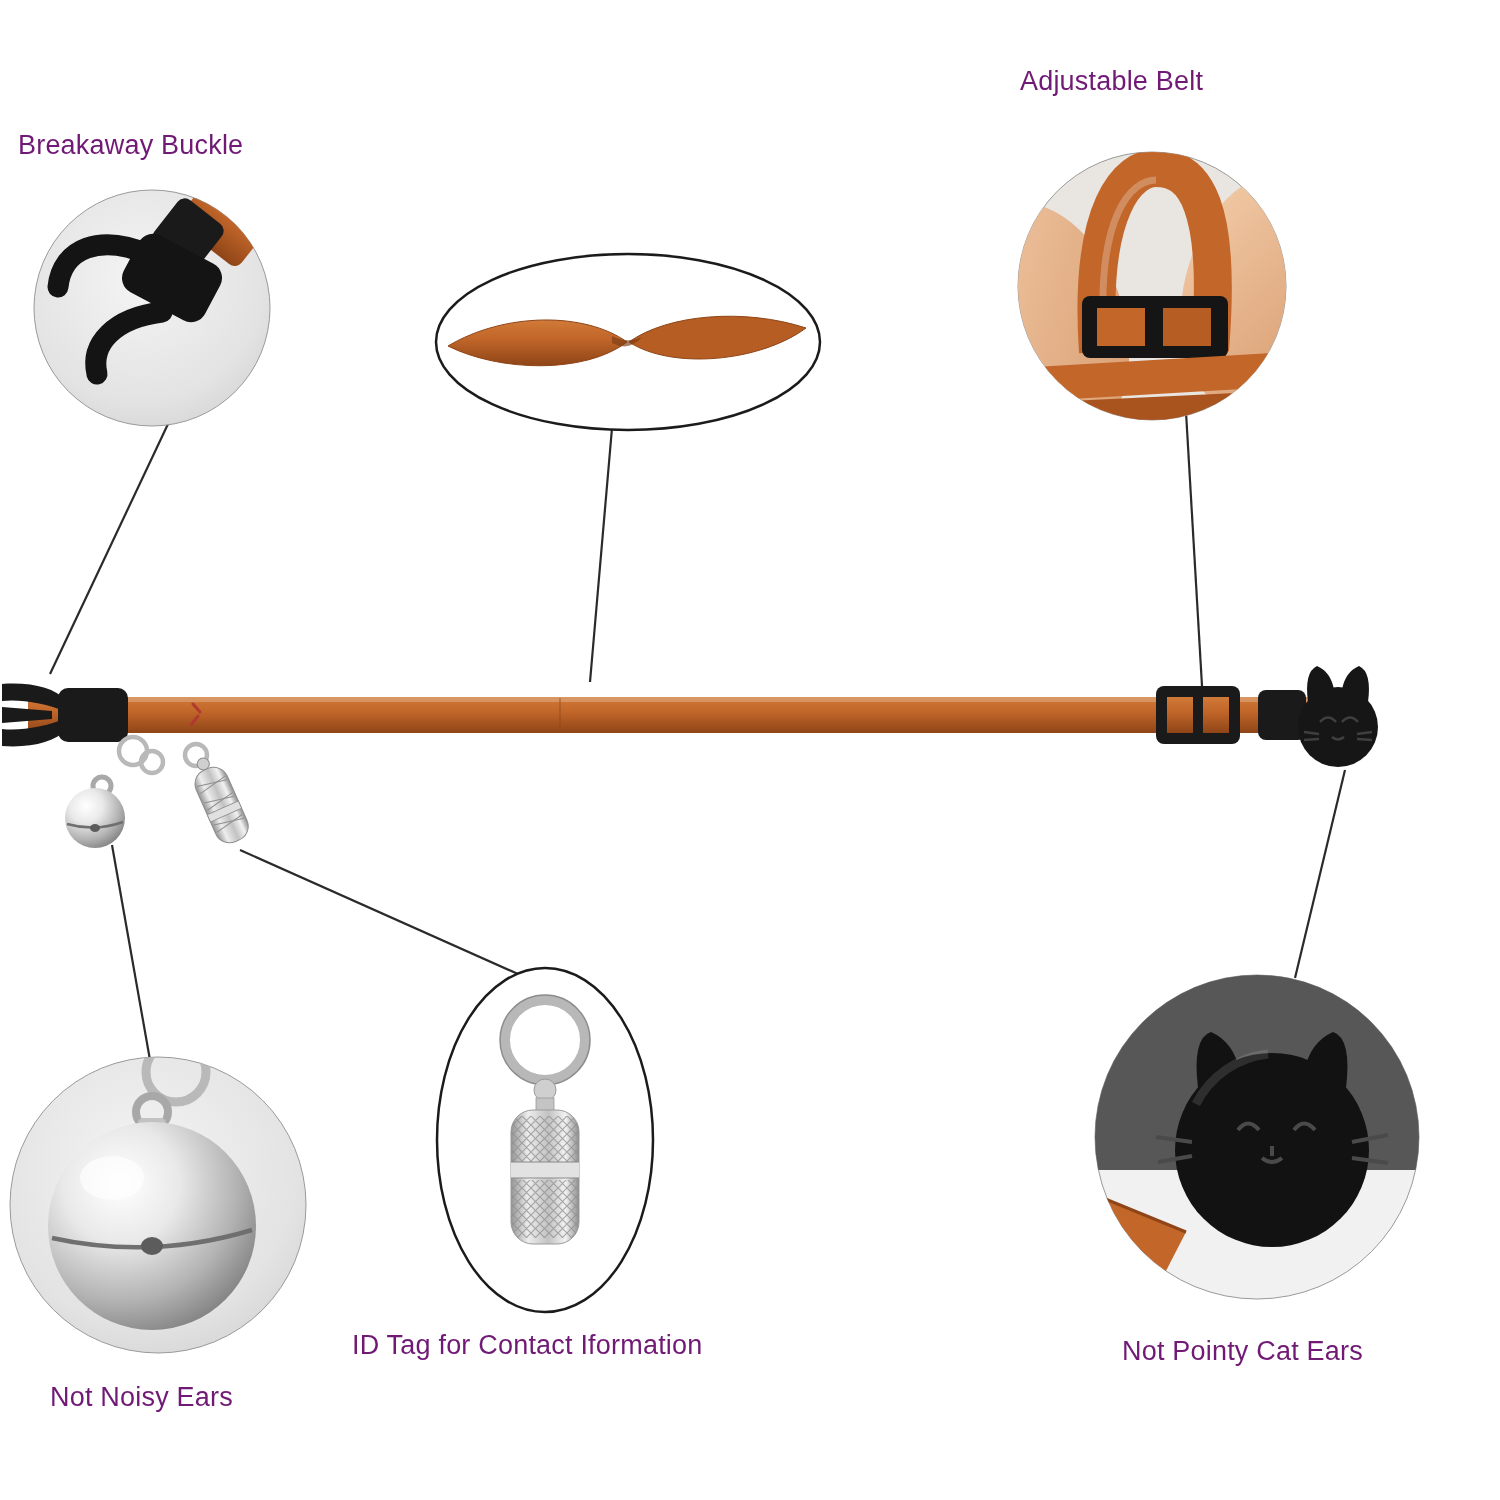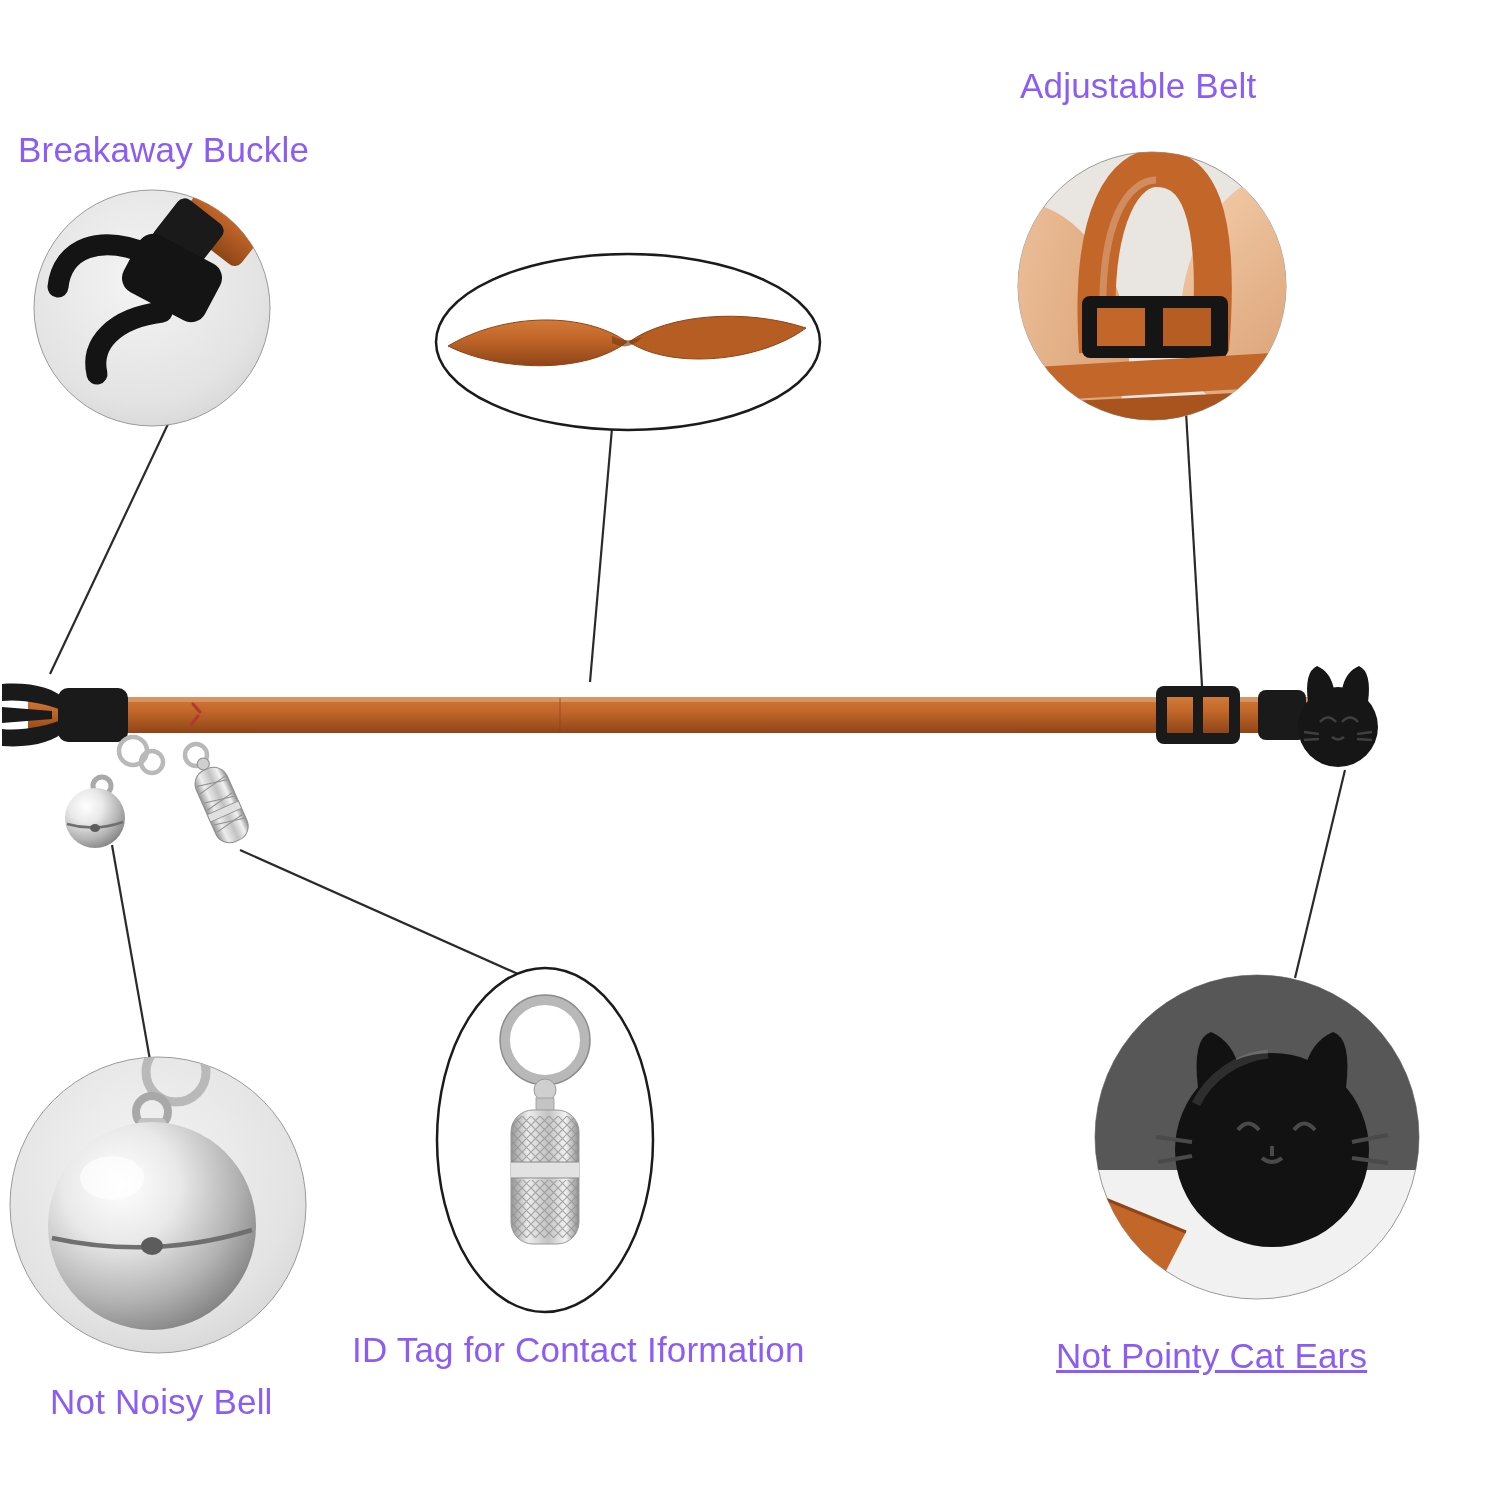--- a/index.html
+++ b/index.html
@@ -6,22 +6,22 @@
   .canvas{
     position:relative;
     width:1500px;height:1500px;
     background:#ffffff;
     overflow:hidden;
     font-family:"Liberation Sans", sans-serif;
   }
   .canvas > svg{position:absolute;left:0;top:0;}
   .label{
     position:absolute;
-    font-size:35px;
-    color:#8b5cf6;
+    font-size:27px;
+    color:#701a75;
     white-space:nowrap;
     letter-spacing:0.2px;
   }
 </style>
 </head>
 <body>
 
 <div class="canvas">
 
   <svg width="1500" height="1500" viewBox="0 0 1500 1500">
@@ -237,19 +237,19 @@
         </g>
       </g>
     </g>
   </svg>
 
   <div class="label" style="left:18px; top:130px;text-align:center;">Breakaway Buckle</div>
 
 
   <div class="label" style="left:1020px; top:66px;">Adjustable Belt</div>
 
-  <div class="label" style="left:50px; top:1382px;">Not Noisy Bell</div>
+  <div class="label" style="left:50px; top:1382px;">Not Noisy Ears</div>
 
   <div class="label" style="left:352px; top:1330px;">ID Tag for Contact Iformation</div>
 
-  <div class="label" style="left:1056px; top:1336px;text-decoration:underline;">Not Pointy Cat Ears</div>
+  <div class="label" style="left:1122px; top:1336px;">Not Pointy Cat Ears</div>
 
 </div>
 
 </body></html>

